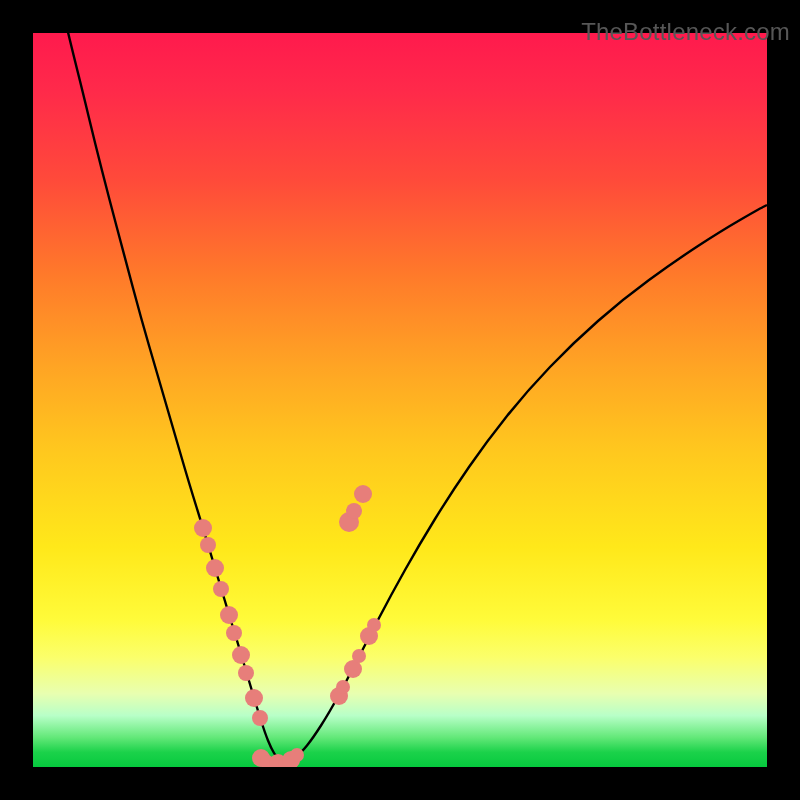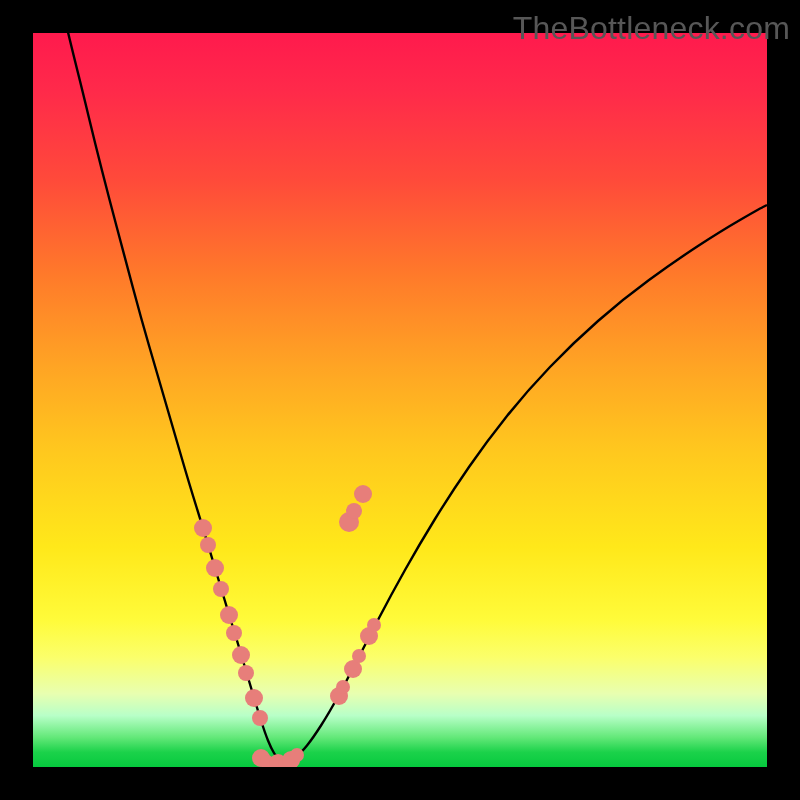--- a/index.html
+++ b/index.html
@@ -15,21 +15,21 @@
       #ffc81e 57%,
       #ffe81a 70%,
       #fffb3a 80%,
       #fbff6a 85%,
       #e8ffb0 90%,
       #b8ffc8 93%,
       #62e878 96%,
       #1bd24a 98%,
       #06c93e 100%);
   }
-  .watermark{position:absolute;top:10px;right:10px;color:#575757;font-size:32px;font-weight:400;letter-spacing:0.2px}
+  .watermark{position:absolute;top:18px;right:10px;color:#575757;font-size:24px;font-weight:400;letter-spacing:0.2px}
   svg.curves{position:absolute;inset:0}
   .dot{fill:#e77e7a}
 </style>
 </head>
 <body>
 
 <div class="frame">
   <div class="plot-area">
     <div class="gradient"></div>
     <svg class="curves" viewBox="0 0 734 734" preserveAspectRatio="none">

